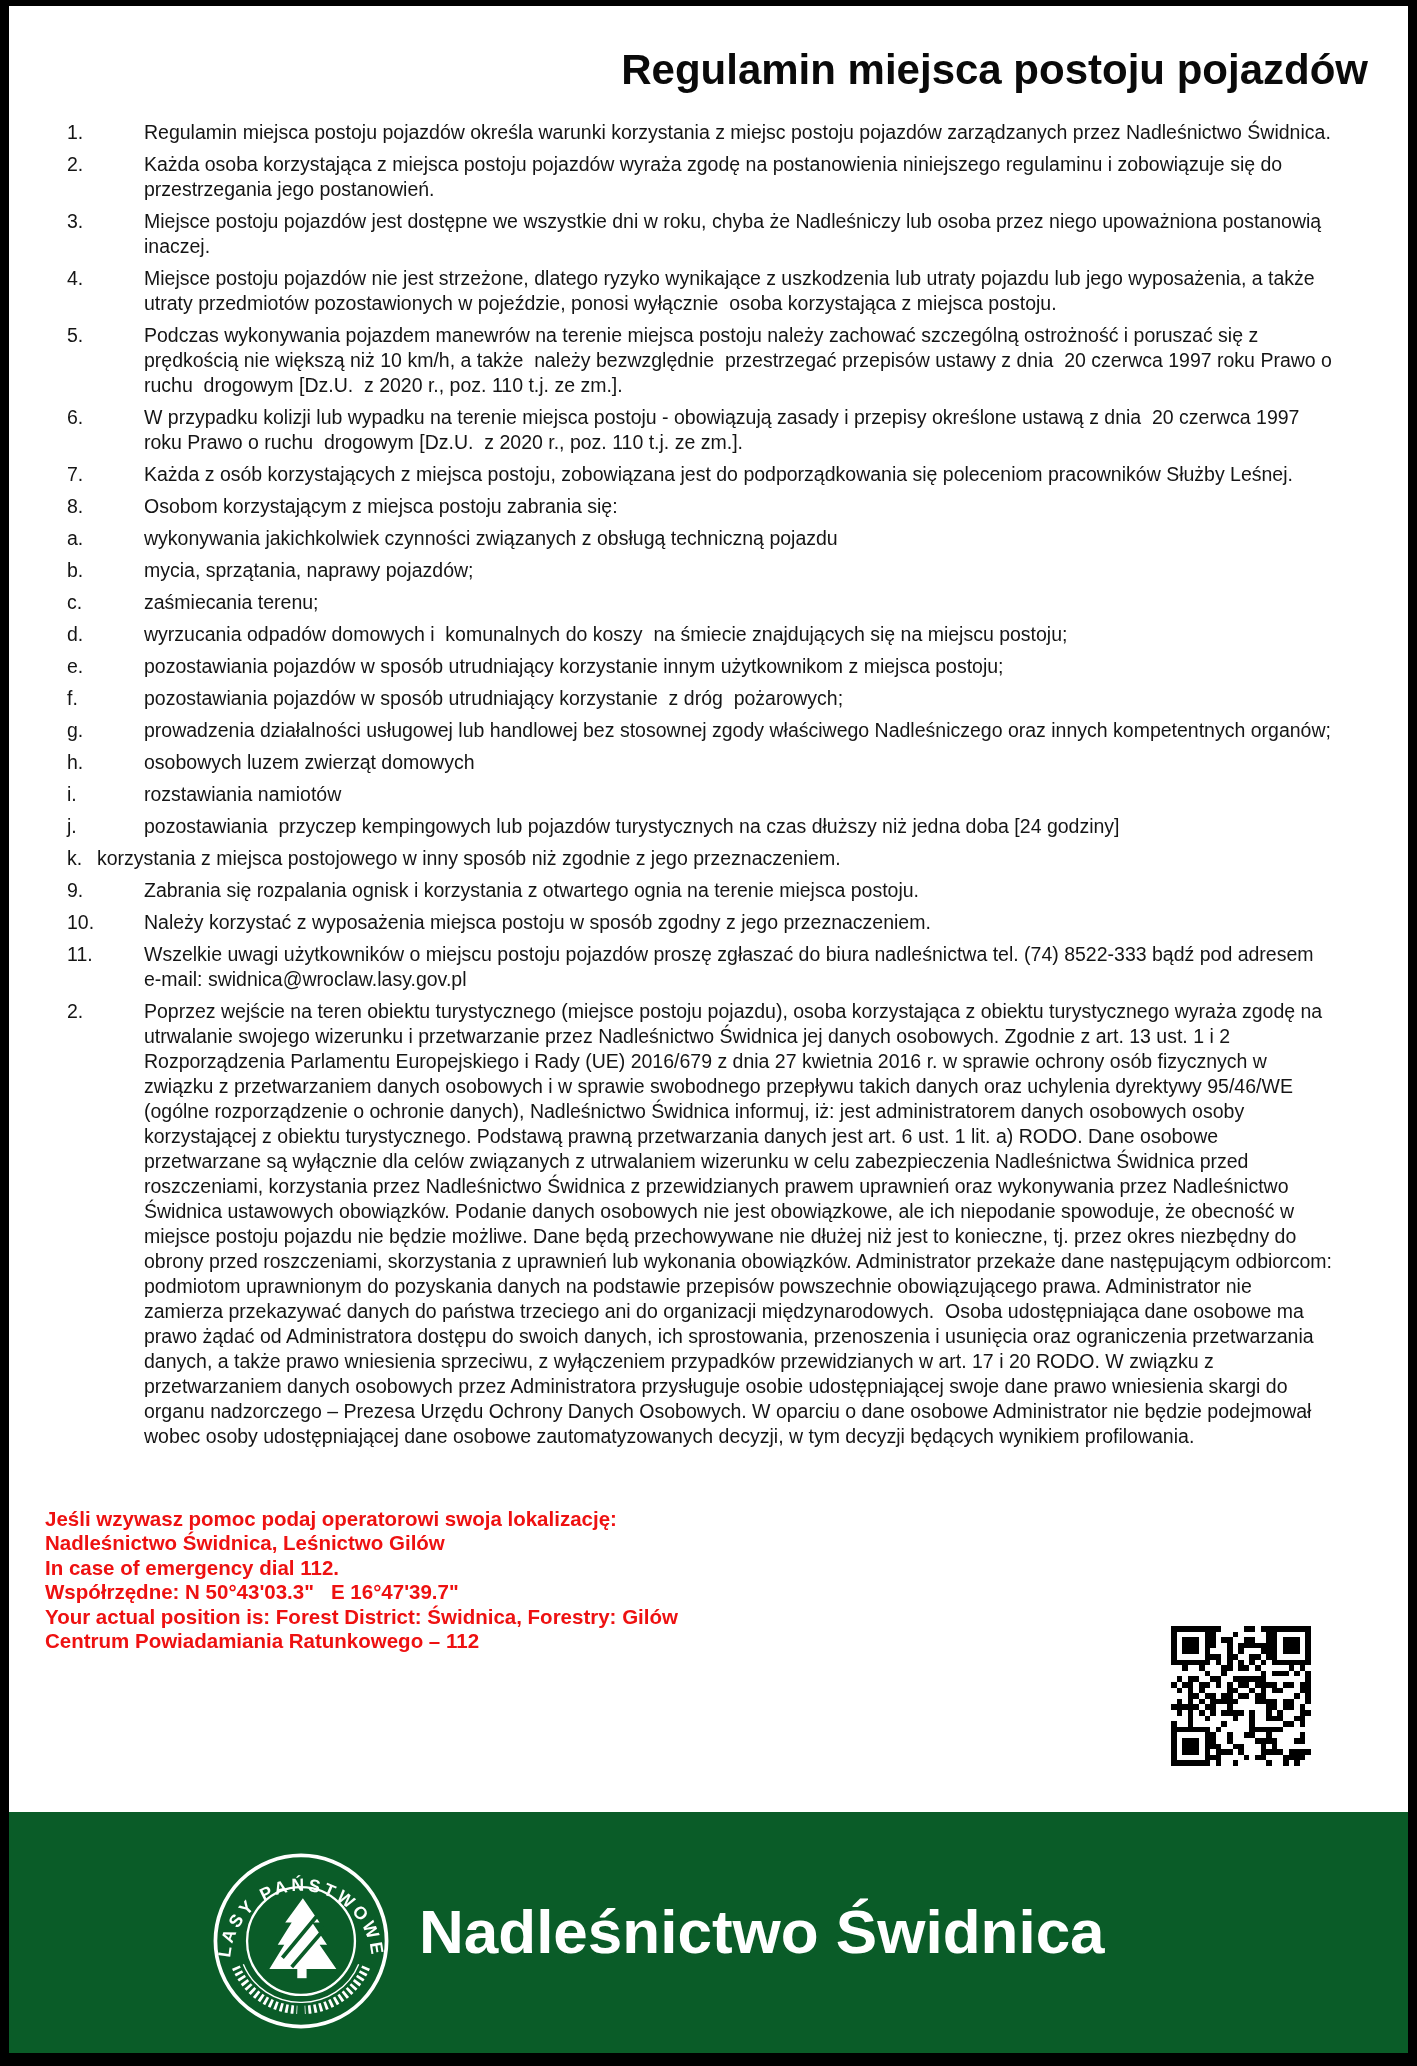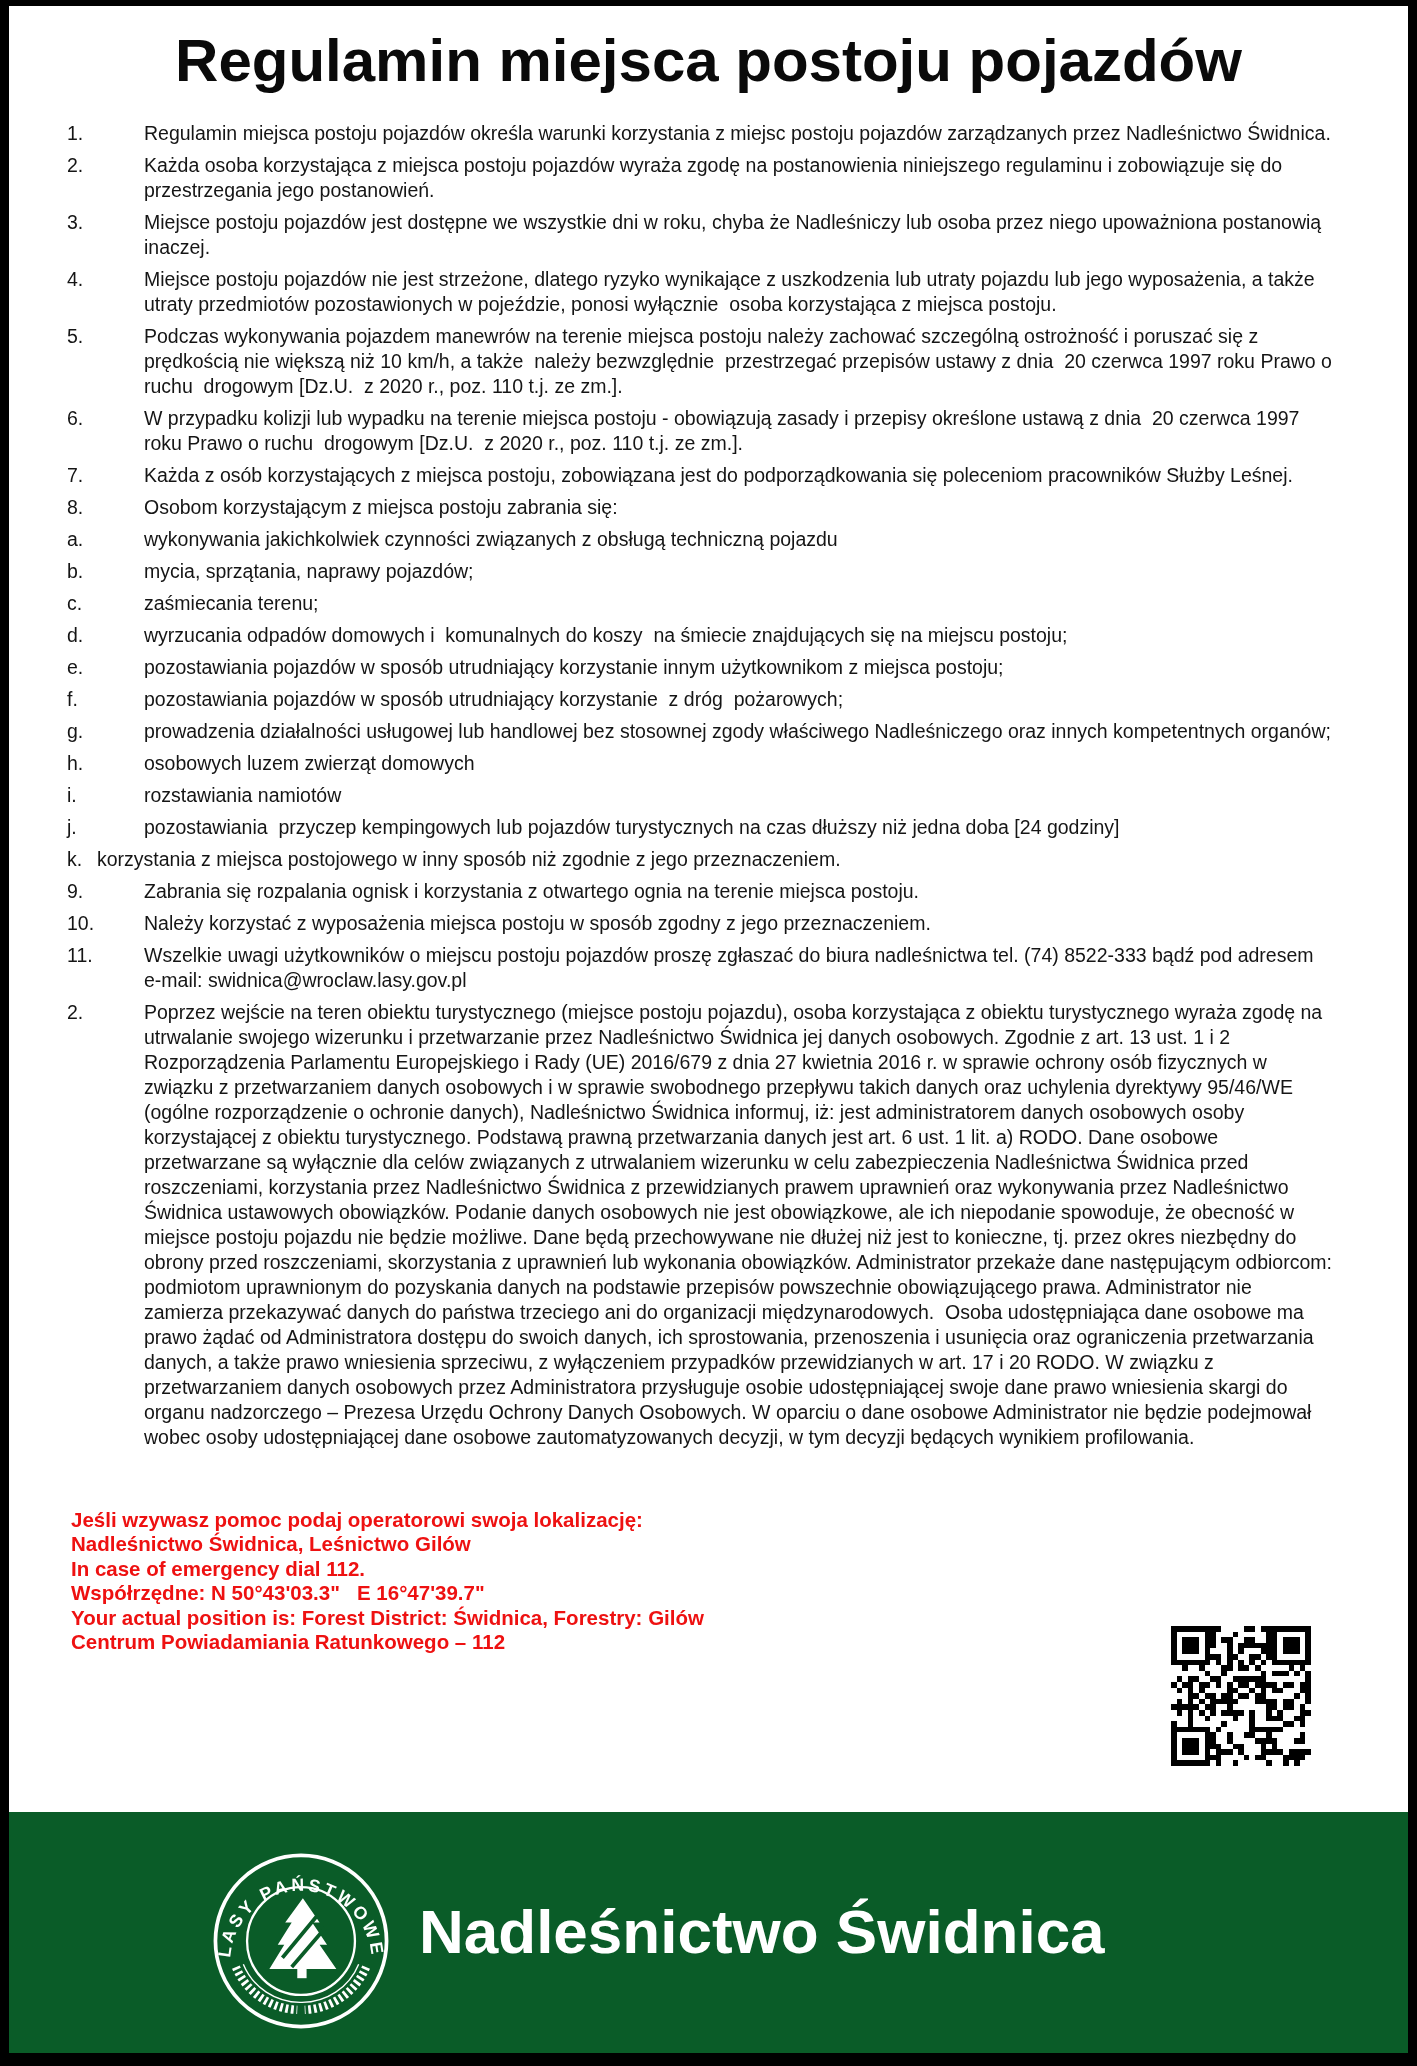--- a/index.html
+++ b/index.html
@@ -10,41 +10,41 @@
     font-family:"Liberation Sans",sans-serif;
     margin:0 auto;
   }
   .inner{
     position:absolute;
     top:6px;left:9px;right:9px;bottom:13px;
     background:#fff;
     overflow:hidden;
   }
   .title{
-    margin:20px 40px 0 40px;
-    text-align:center;
-    font-size:60px;
+    margin:40px 40px 0 40px;
+    text-align:right;
+    font-size:42px;
     font-weight:bold;
     color:#0a0a0a;
     letter-spacing:0px;
   }
   .rules{
     margin-top:26px;
     padding:0 72px 0 58px;
     color:#151515;
     font-size:19.5px;
     line-height:25px;
   }
   .rule{display:flex;margin-bottom:7px;}
   .rule .m{flex:0 0 77px;}
   .rule.tight .m{flex:0 0 30px;}
   .rule .t{flex:1 1 auto;white-space:pre-wrap;}
   .emergency{
     margin-top:58px;
-    padding-left:62px;
+    padding-left:36px;
     color:#ee1111;
     font-weight:bold;
     font-size:20.5px;
     line-height:24.4px;
     white-space:pre-wrap;
   }
   .qr{
     position:absolute;
     left:1162px;top:1620px;
     width:140px;height:140px;

